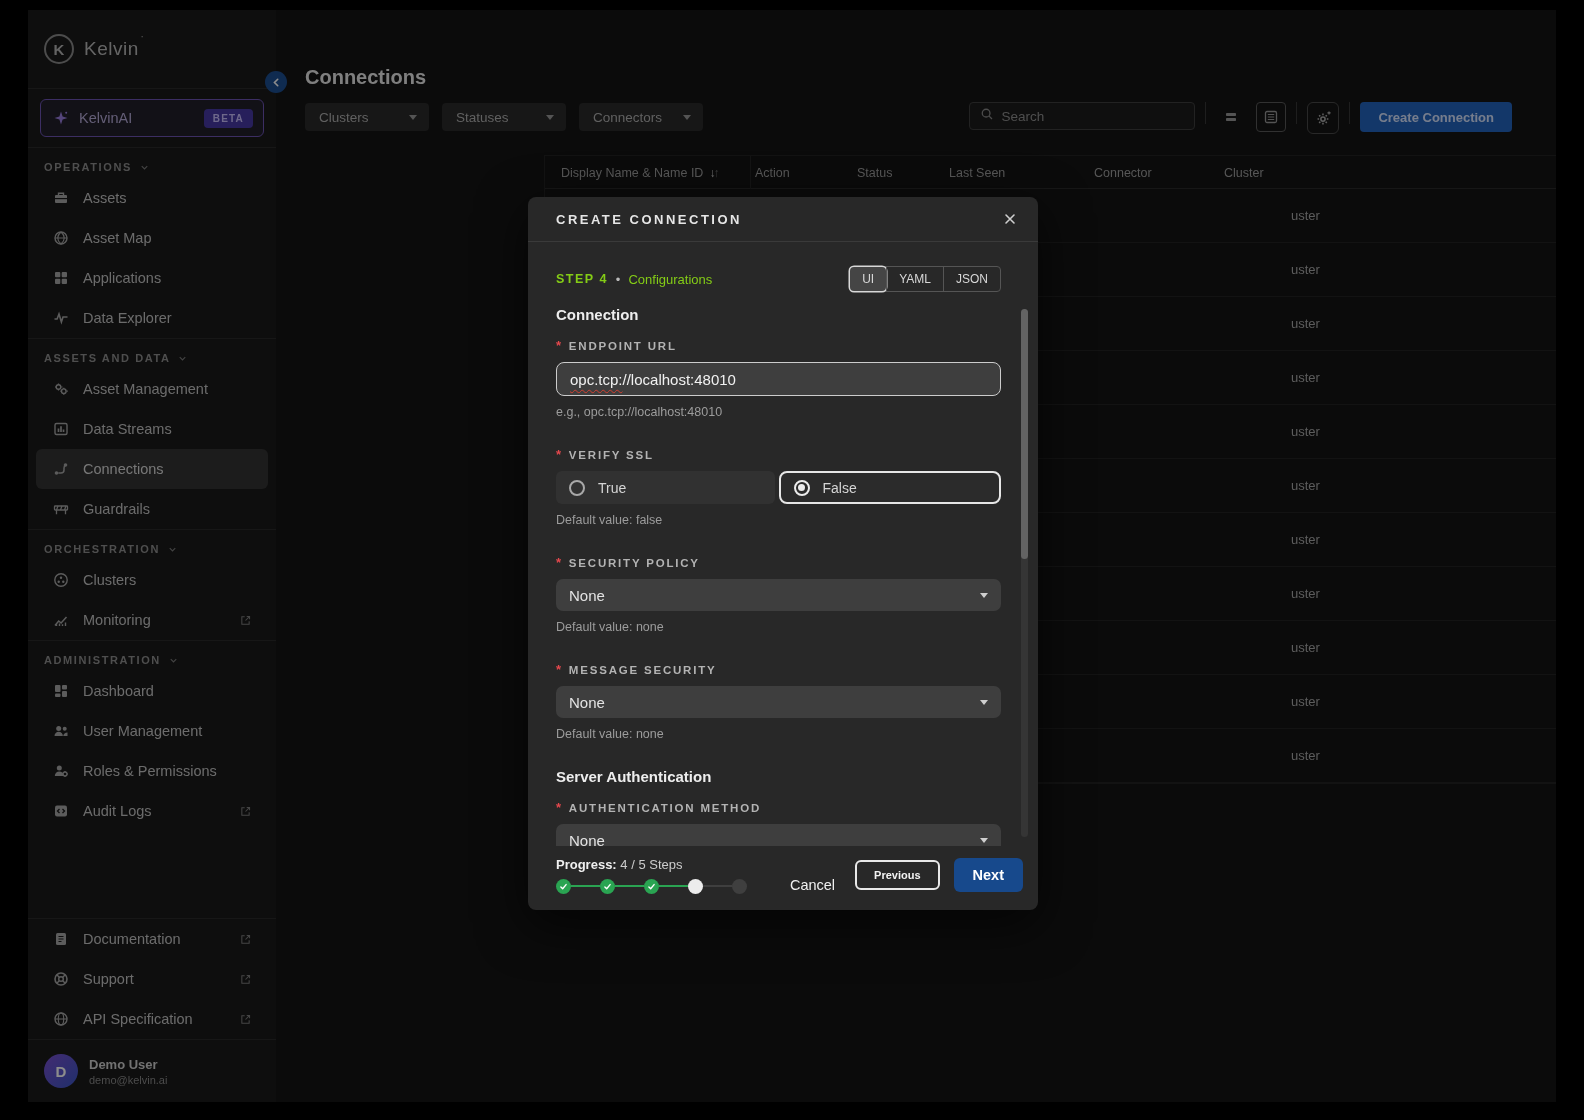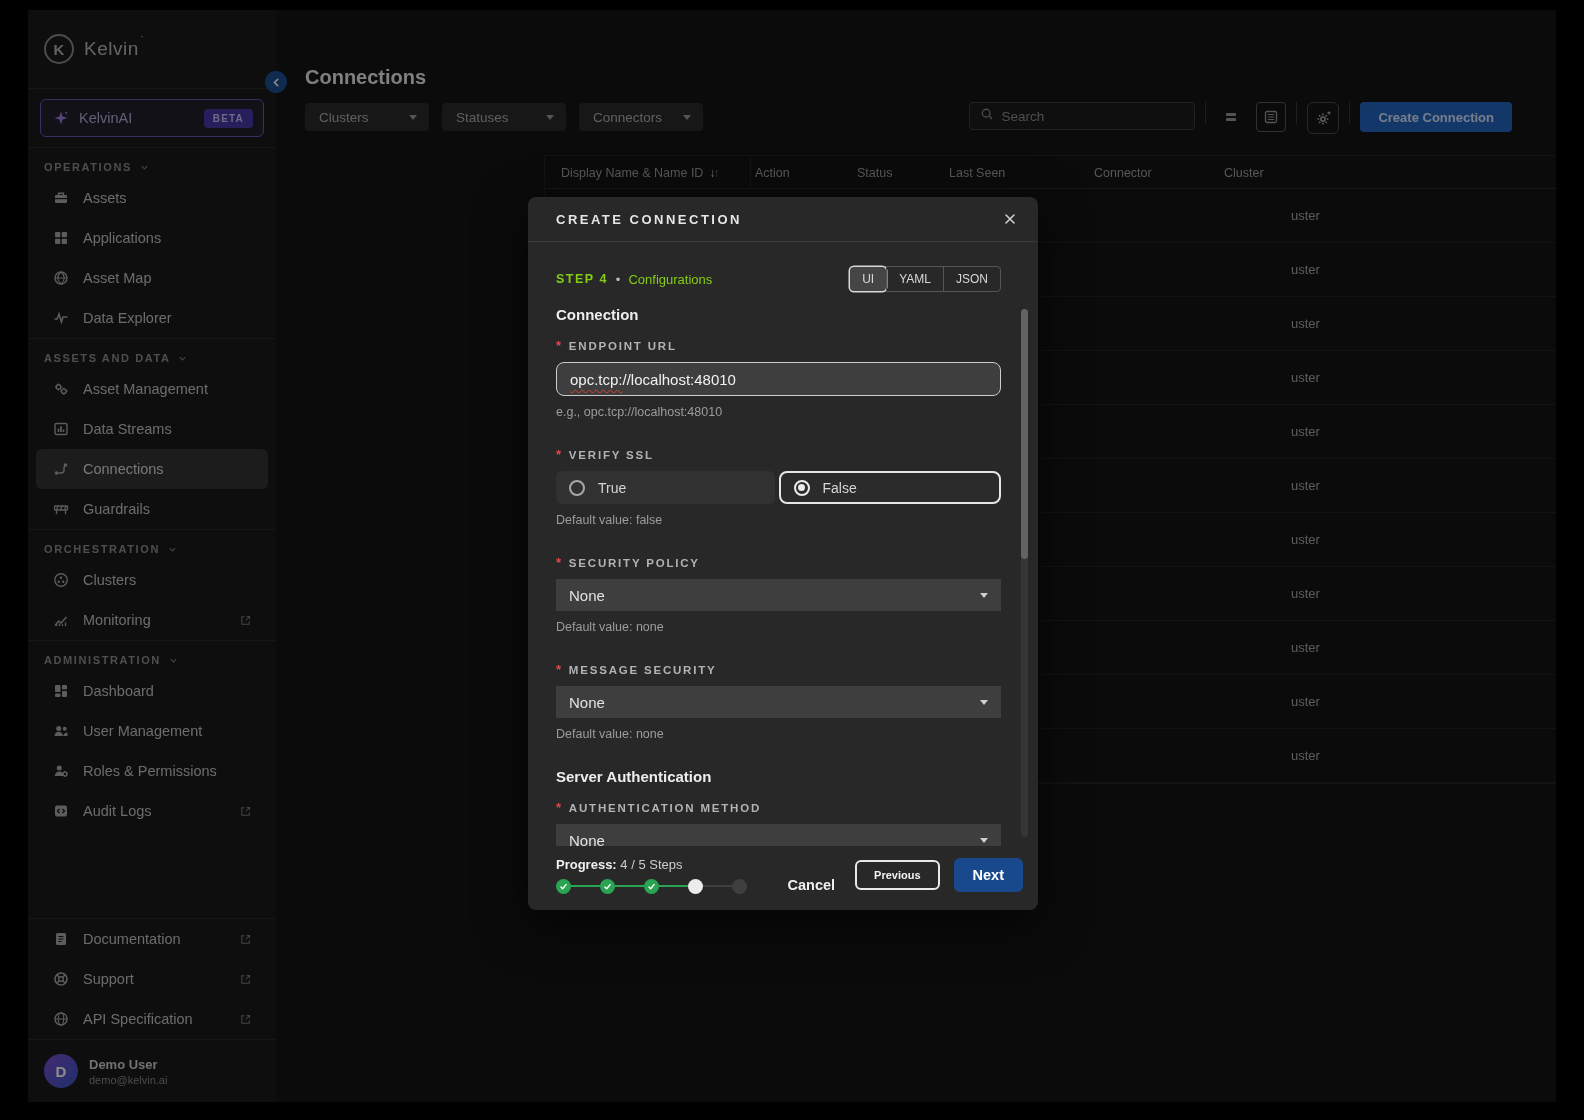--- a/index.html
+++ b/index.html
@@ -118,37 +118,37 @@
     display:flex; align-items:center; padding:0 13px; font-size:15px; color:#f1f1f1; cursor:text; }
   .squig { text-decoration:underline wavy #d23f31 1px; text-underline-offset:4px; }
   .helper { margin-top:9px; font-size:12.5px; color:#9c9c9c; }
   .radio-row { margin-top:9px; display:flex; gap:4px; }
   .rb { flex:1; height:33px; background:#313131; border-radius:6px; display:flex; align-items:center; gap:13px;
     padding-left:13px; font-size:14px; color:#d5d5d5; cursor:pointer; }
   .rb.sel { background:#2b2b2b; border:2px solid #e6e6e6; border-radius:8px; }
   .rdot { width:16px; height:16px; border:2px solid #a8a8a8; border-radius:50%; position:relative; }
   .rdot.sel { border-color:#ececec; }
   .rdot.sel::after { content:""; position:absolute; inset:2.5px; background:#ececec; border-radius:50%; }
-  .select { margin-top:9px; height:32px; background:#3e3e3e; border-radius:0; display:flex; align-items:center;
+  .select { margin-top:9px; height:32px; background:#3e3e3e; border-radius:7px; display:flex; align-items:center;
     justify-content:space-between; padding:0 13px; font-size:15px; color:#e3e3e3; cursor:pointer; }
   .select .caret { border-top-color:#cfcfcf; }
   .m-scroll { position:absolute; right:10px; top:112px; width:7px; height:528px; background:#353535; border-radius:4px; }
   .m-thumb { position:absolute; top:0; left:0; width:7px; height:250px; background:#636363; border-radius:4px; cursor:grab; }
   .m-foot { height:64px; display:flex; align-items:center; padding:0 15px 6px 28px; }
   .prog-label { font-size:13px; color:#cccccc; }
   .prog-label b { color:#f0f0f0; }
   .stepper { display:flex; align-items:center; margin-top:7px; padding-left:0; }
   .stp { width:15px; height:15px; border-radius:50%; display:flex; align-items:center; justify-content:center; }
   .stp.done { background:#2aa452; }
   .stp.current { background:#ececec; }
   .stp.pending { background:#3f3f3f; }
   .stp-line { width:29px; height:2.5px; }
   .stp-line.g { background:#2aa452; } .stp-line.d { background:#3f3f3f; }
   .m-btns { margin-left:auto; display:flex; align-items:center; gap:14px; }
-  .btn-cancel { background:none; border:none; color:#f0f0f0; font-size:14.5px; font-weight:bold; font-family:inherit; cursor:pointer; padding:8px 6px;margin-top:20px; }
+  .btn-cancel { background:none; border:none; color:#f0f0f0; font-size:14.5px; font-weight:normal; font-family:inherit; cursor:pointer; padding:8px 6px;margin-top:20px; }
   .btn-prev { background:transparent; border:2px solid #e8e8e8; border-radius:6px; color:#f2f2f2; font-size:11px;
     font-weight:bold; font-family:inherit; padding:7px 17px; cursor:pointer; }
   .btn-next { background:#17498c; border:none; border-radius:6px; color:#fff; font-size:14.5px; font-weight:bold;
     font-family:inherit; padding:9px 19px; cursor:pointer; }
   .icn svg, .icon-btn svg, .ext svg { display:block; }
 </style>
 </head>
 <body>
 
 <div class="app">
@@ -189,36 +189,36 @@
               <rect x="2" y="5" width="12" height="8" rx="1" fill="currentColor"></rect>
               <path stroke="currentColor" stroke-width="1.4" d="M5.5 5V3.2h5V5"></path>
               <path stroke="#1a1a1a" stroke-width="1.2" d="M2 8.6h12"></path>
             </svg>
           </span>
           <span>Assets</span>
         </div>
         <div class="sb-item">
           <span class="icn">
             <svg width="16" height="16" viewBox="0 0 16 16" fill="none" xmlns="http://www.w3.org/2000/svg">
+              <circle cx="8" cy="8" r="6" stroke="currentColor" stroke-width="1.4"></circle>
+              <path stroke="currentColor" stroke-width="1.1" d="M2 8h12M8 2c-4.4 4-4.4 8 0 12 4.4-4 4.4-8 0-12"></path>
+            </svg>
+          </span>
+          <span>Asset Map</span>
+        </div>
+        <div class="sb-item">
+          <span class="icn">
+            <svg width="16" height="16" viewBox="0 0 16 16" fill="none" xmlns="http://www.w3.org/2000/svg">
               <rect x="2" y="2" width="5.3" height="5.3" rx="1" fill="currentColor"></rect>
               <rect x="8.7" y="2" width="5.3" height="5.3" rx="1" fill="currentColor"></rect>
               <rect x="2" y="8.7" width="5.3" height="5.3" rx="1" fill="currentColor"></rect>
               <rect x="8.7" y="8.7" width="5.3" height="5.3" rx="1" fill="currentColor"></rect>
             </svg>
           </span>
           <span>Applications</span>
-        </div>
-        <div class="sb-item">
-          <span class="icn">
-            <svg width="16" height="16" viewBox="0 0 16 16" fill="none" xmlns="http://www.w3.org/2000/svg">
-              <circle cx="8" cy="8" r="6" stroke="currentColor" stroke-width="1.4"></circle>
-              <path stroke="currentColor" stroke-width="1.1" d="M2 8h12M8 2c-4.4 4-4.4 8 0 12 4.4-4 4.4-8 0-12"></path>
-            </svg>
-          </span>
-          <span>Asset Map</span>
         </div>
         <div class="sb-item">
           <span class="icn">
             <svg width="16" height="16" viewBox="0 0 16 16" fill="none" xmlns="http://www.w3.org/2000/svg">
               <path stroke="currentColor" stroke-width="1.6" d="M1.5 9h2.6L6 4l2.4 8L10 7h4.5"></path>
             </svg>
           </span>
           <span>Data Explorer</span>
         </div>
         <div class="sb-div"></div>

